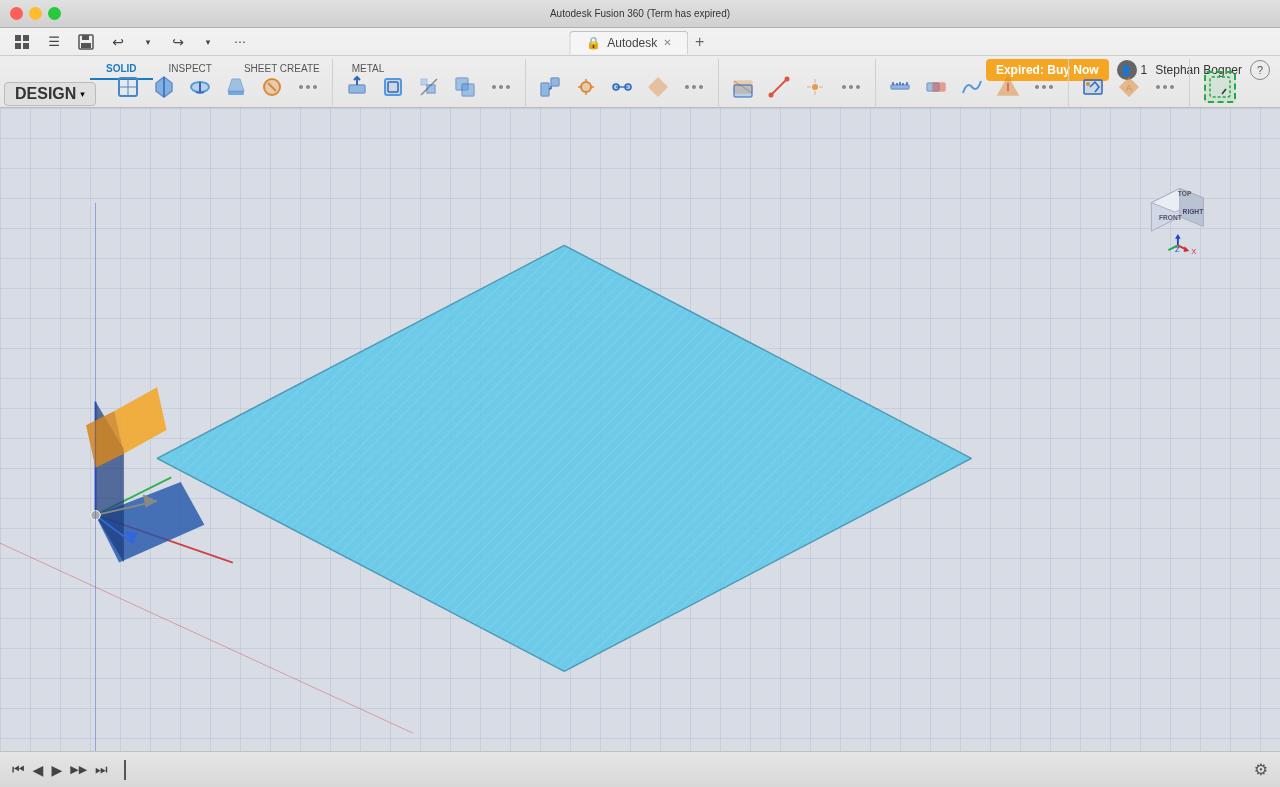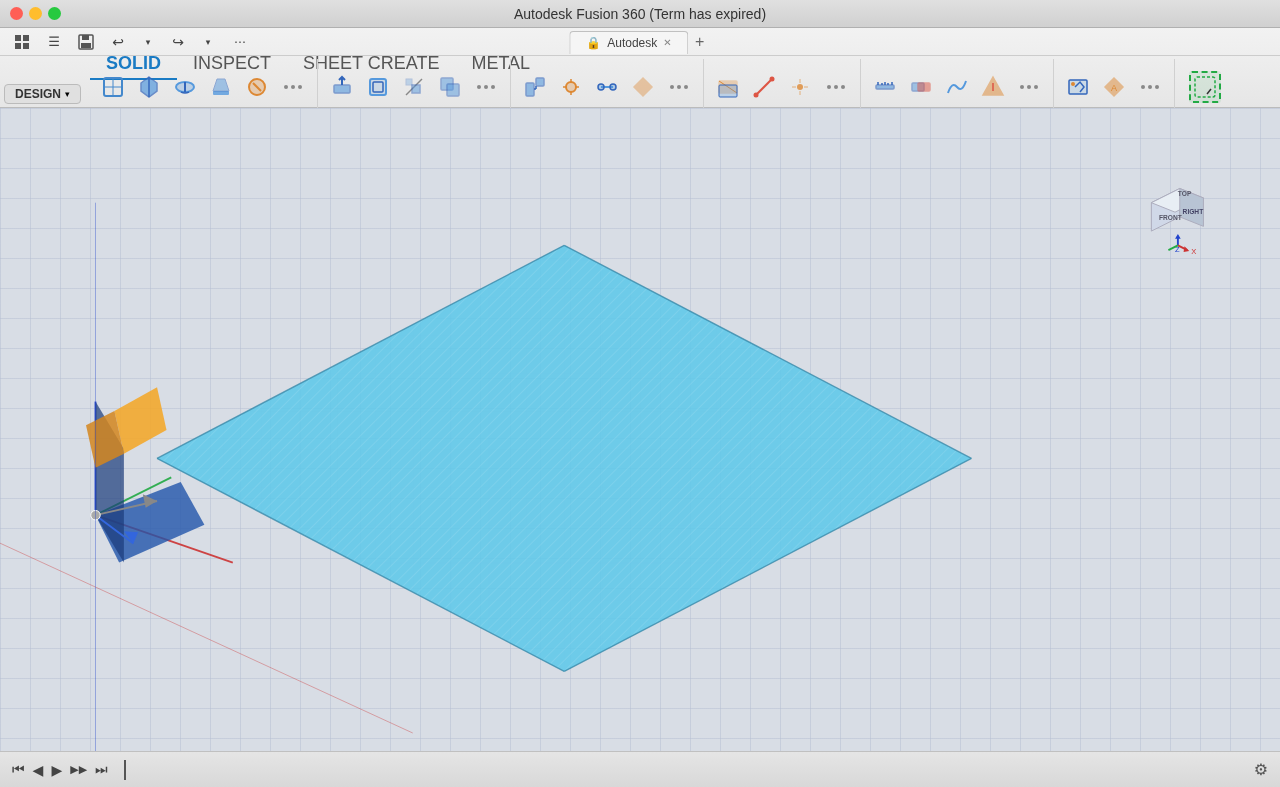--- a/index.html
+++ b/index.html
@@ -11,21 +11,21 @@
       display: flex; align-items: center; justify-content: center; position: relative;
       border-bottom: 1px solid #b0b0b0; user-select: none;
     }
     #titlebar .window-controls {
       position: absolute; left: 10px; display: flex; gap: 6px; align-items: center;
     }
     .wc-btn { width: 13px; height: 13px; border-radius: 50%; border: none; cursor: pointer; }
     .wc-close { background: #ff5f56; }
     .wc-min { background: #ffbd2e; }
     .wc-max { background: #27c93f; }
-    #titlebar .title { font-size: 14px; color: #333; font-weight: 500; }
+    #titlebar .title { font-size: 10px; color: #333; font-weight: 500; }
     .menu-icon-btn {
       width: 28px; height: 28px; border: none; background: transparent; cursor: pointer;
       display: flex; align-items: center; justify-content: center; border-radius: 4px;
       color: #444; font-size: 14px;
     }
     .tab-item {
       background: #e8e8e8; border: 1px solid #c0c0c0; border-bottom: none;
       padding: 4px 16px; font-size: 12px; color: #444; cursor: pointer;
       display: flex; align-items: center; gap: 6px; border-radius: 4px 4px 0 0;
     }
@@ -53,21 +53,21 @@
     .toolbar-label {
       font-size: 10px; color: #555; display: flex; align-items: center; gap: 2px; cursor: pointer;
     }
     .t-icon {
       width: 32px; height: 32px; background: transparent; border: 1px solid transparent;
       border-radius: 3px; display: flex; align-items: center; justify-content: center;
       cursor: pointer; font-size: 18px;
     }
     .t-icon svg { width: 24px; height: 24px; }
     .subtab {
-      padding: 4px 16px; font-size: 18px; cursor: pointer; color: #555;
+      padding: 4px 16px; font-size: 10px; cursor: pointer; color: #555;
       border-bottom: 2px solid transparent;
     }
     .subtab.active { color: #1a7bc4; border-bottom: 2px solid #1a7bc4; font-weight: 600; }
 
     
     #viewport {
       position: absolute; top: 108px; left: 0; right: 0; bottom: 36px;
       background: #d8dde5; overflow: hidden;
     }
 
@@ -141,32 +141,41 @@
 
   <div style="position:absolute;top:0;left:50%;transform:translateX(-50%);height:28px;display:flex;align-items:center;">
     <div class="tab-item active">
       <span>🔒</span>
       <span>Autodesk</span>
       <span class="tab-close">✕</span>
     </div>
     <button class="tab-add">+</button>
   </div>
 
+  <div class="menu-right">
+    <button class="expired-btn">Expired: Buy Now</button>
+    <div class="user-section">
+      <div class="user-avatar">👤</div>
+      <span>1</span>
+    </div>
+    <span style="font-size:12px;color:#333;">Stephan Bogner</span>
+    <button class="help-btn">?</button>
+  </div>
 
   <div style="position:absolute;top:28px;left:0;height:24px;display:flex;align-items:flex-end;padding-left:90px;">
     <div class="subtab active">SOLID</div>
     <div class="subtab">INSPECT</div>
     <div class="subtab">SHEET CREATE</div>
     <div class="subtab">METAL</div>
   </div>
 
   <div style="position:absolute;top:52px;left:0;right:0;height:28px;display:flex;align-items:center;padding:0 4px;gap:0;">
 
     <div style="padding:2px 10px;background:#e0e0e0;border:1px solid #bbb;border-radius:4px;display:flex;align-items:center;gap:4px;margin-right:8px;cursor:pointer;">
-      <span style="font-size:12px;font-weight:700;color:#333;">DESIGN</span>
+      <span style="font-size:16px;font-weight:700;color:#333;">DESIGN</span>
       <span style="font-size:9px;">▾</span>
     </div>
 
     <div class="toolbar-section">
       <div class="toolbar-icons">
 
         <div class="t-icon">
           <svg viewBox="0 0 24 24" fill="none">
             <rect x="3" y="3" width="18" height="18" rx="2" stroke="#4488cc" stroke-width="2"></rect>
             <line x1="3" y1="12" x2="21" y2="12" stroke="#4488cc" stroke-width="1"></line>

